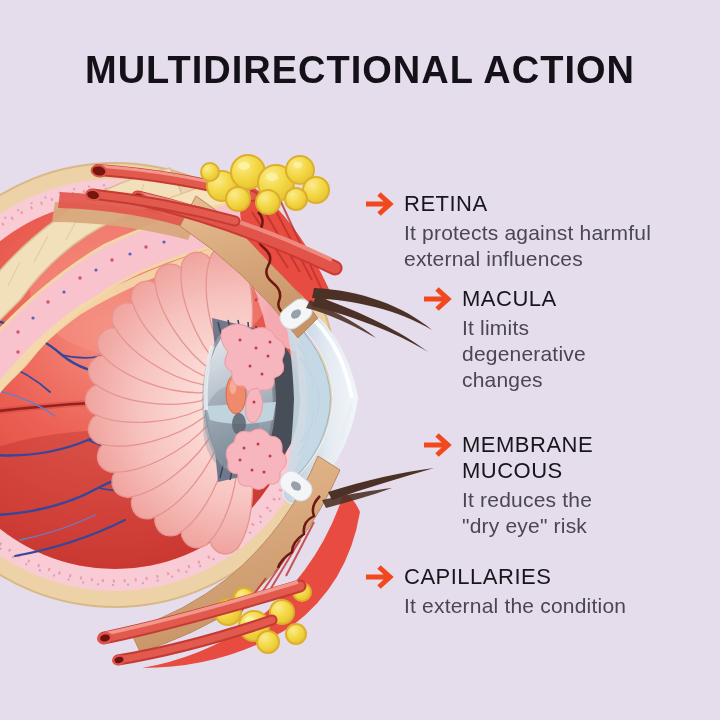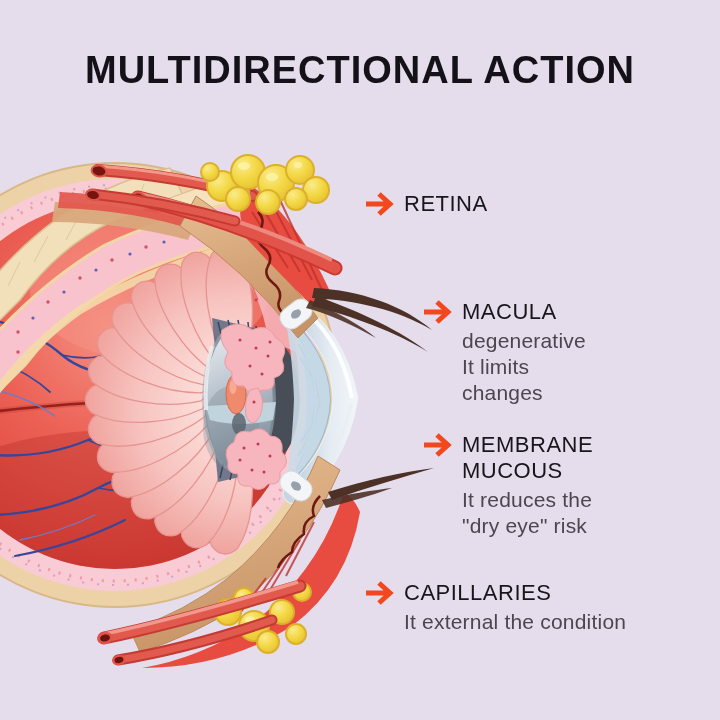--- a/index.html
+++ b/index.html
@@ -9,23 +9,23 @@
     font-family:"Liberation Sans",sans-serif;
   }
   .title{
     position:absolute;top:48px;left:0;width:720px;text-align:center;
     font-size:38px;font-weight:700;letter-spacing:1px;color:#141118;
     line-height:44px;white-space:nowrap;
   }
   .eye-wrap{position:absolute;left:0;top:0;width:720px;height:720px}
   .annotation{position:absolute;display:flex;align-items:flex-start}
   .a1{left:364px;top:191px}
-  .a2{left:422px;top:299px}
+  .a2{left:422px;top:286px}
   .a3{left:422px;top:432px}
-  .a4{left:364px;top:580px}
+  .a4{left:364px;top:564px}
   .arrow{width:32px;height:26px;flex:0 0 32px;margin-right:8px}
   .arrow path{stroke:#f1481d;stroke-width:5;fill:none;stroke-linejoin:miter}
   .ann-text{display:flex;flex-direction:column}
   .ann-heading div{
     font-size:22px;font-weight:400;color:#18151b;line-height:26px;
     letter-spacing:.5px;white-space:nowrap;
   }
   .ann-desc{margin-top:3px}
   .ann-desc div{
     font-size:21px;font-weight:400;color:#4c4650;line-height:26px;
@@ -351,34 +351,38 @@
 <div class="title">MULTIDIRECTIONAL ACTION</div>
 
 <div class="annotation a1">
   <svg class="arrow" viewBox="0 0 32 26">
     <path d="M2 13 H24 M15 3 L26 13 L15 23"></path>
   </svg>
   <div class="ann-text">
     <div class="ann-heading">
       <div>RETINA</div>
     </div>
+    <div class="ann-desc">
+      <div>It protects against harmful</div>
+      <div>external influences</div>
+    </div>
   </div>
 </div>
 
 <div class="annotation a2">
   <svg class="arrow" viewBox="0 0 32 26">
     <path d="M2 13 H24 M15 3 L26 13 L15 23"></path>
   </svg>
   <div class="ann-text">
     <div class="ann-heading">
       <div>MACULA</div>
     </div>
     <div class="ann-desc">
+      <div>It limits</div>
       <div>degenerative</div>
-      <div>It limits</div>
       <div>changes</div>
     </div>
   </div>
 </div>
 
 <div class="annotation a3">
   <svg class="arrow" viewBox="0 0 32 26">
     <path d="M2 13 H24 M15 3 L26 13 L15 23"></path>
   </svg>
   <div class="ann-text">

